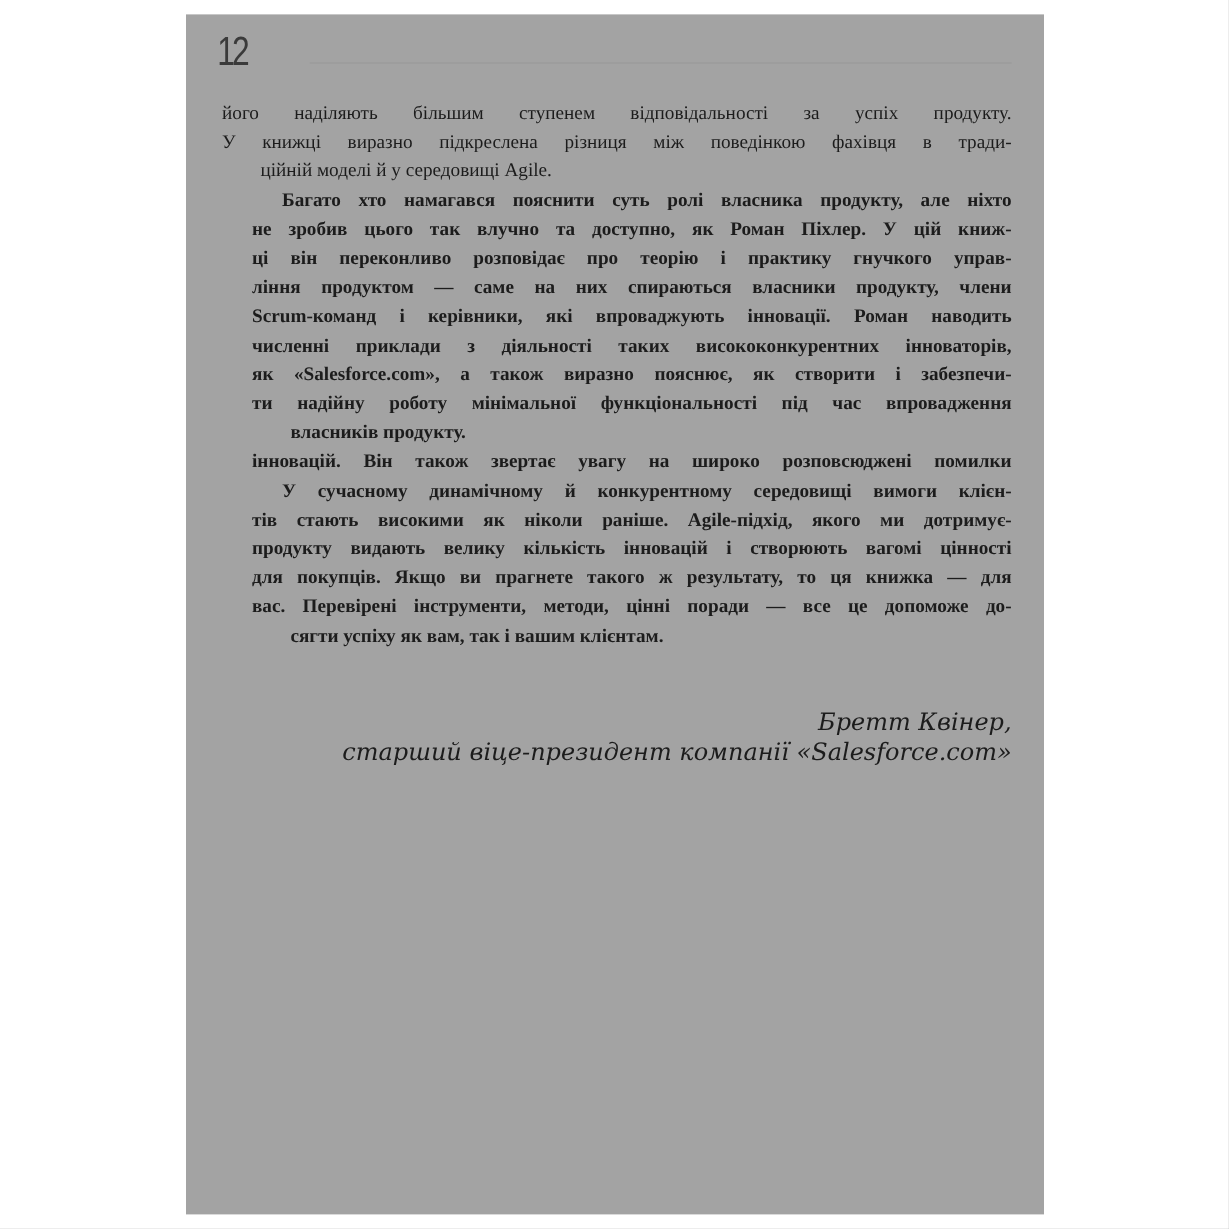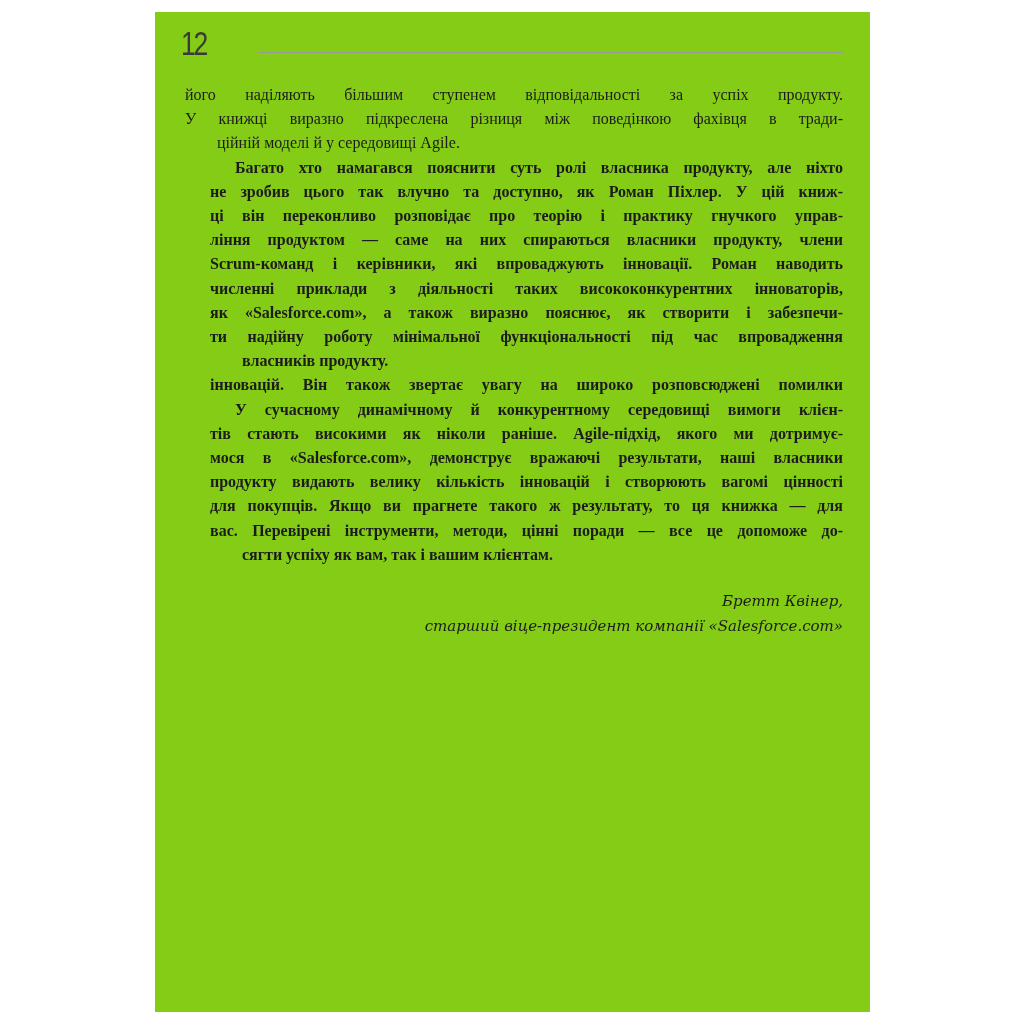--- a/index.html
+++ b/index.html
@@ -6,21 +6,21 @@
   body {
     width: 1024px; height: 1024px;
     background: #ffffff;
     position: relative;
     overflow: hidden;
   }
   .page {
     position: absolute;
     left: 155px; top: 12px;
     width: 715px; height: 1000px;
-    background: #84cc16;
+    background: #a3a3a3;
   }
   .page-number {
     position: absolute;
     left: 26px; top: 14px;
     font-family: "Liberation Sans", sans-serif;
     font-size: 34px;
     font-weight: 300;
     letter-spacing: -3px;
     color: #3a3a3a;
     transform: scaleX(0.78);
@@ -49,21 +49,21 @@
   }
   .body-text p.indent { text-indent: 25px; font-weight: bold; }
   .line { display: block; text-align: justify; text-align-last: justify; }
   .line.last { text-align-last: left; margin-left: 32px; }
   .signature {
     position: absolute;
     right: 27px; top: 577px;
     text-align: right;
     font-family: "DejaVu Serif", serif;
     font-style: italic;
-    font-size: 15px;
+    font-size: 20px;
     line-height: 25px;
     color: #1c1c1c;
   }
 </style>
 </head>
 <body>
 
 <div class="page">
   <div class="page-number">12</div>
   <div class="header-rule"></div>
@@ -82,21 +82,20 @@
       <span class="line">Scrum-команд і керівники, які впроваджують інновації. Роман наводить</span>
       <span class="line">численні приклади з діяльності таких висококонкурентних інноваторів,</span>
       <span class="line">як «Salesforce.com», а також виразно пояснює, як створити і забезпечи-</span>
       <span class="line">ти надійну роботу мінімальної функціональності під час впровадження</span>
       <span class="line last">власників продукту.</span>
       <span class="line">інновацій. Він також звертає увагу на широко розповсюджені помилки</span>
     </p>
     <p class="indent">
       <span class="line" style="padding-left:25px">У сучасному динамічному й конкурентному середовищі вимоги клієн-</span>
       <span class="line">тів стають високими як ніколи раніше. Agile-підхід, якого ми дотримує-</span>
-      <span class="line">мося в «Salesforce.com», демонструє вражаючі результати, наші власники</span>
       <span class="line">продукту видають велику кількість інновацій і створюють вагомі цінності</span>
       <span class="line">для покупців. Якщо ви прагнете такого ж результату, то ця книжка — для</span>
       <span class="line">вас. Перевірені інструменти, методи, цінні поради — все це допоможе до-</span>
       <span class="line last">сягти успіху як вам, так і вашим клієнтам.</span>
     </p>
   </div>
 
   <div class="signature">
     <div>Бретт Квінер,</div>
     <div>старший віце-президент компанії «Salesforce.com»</div>

